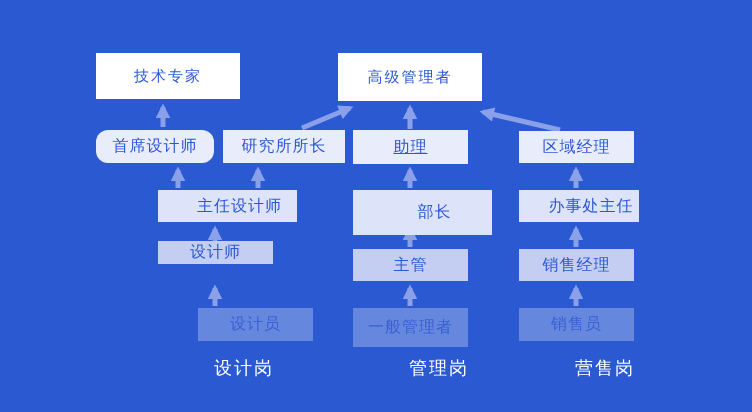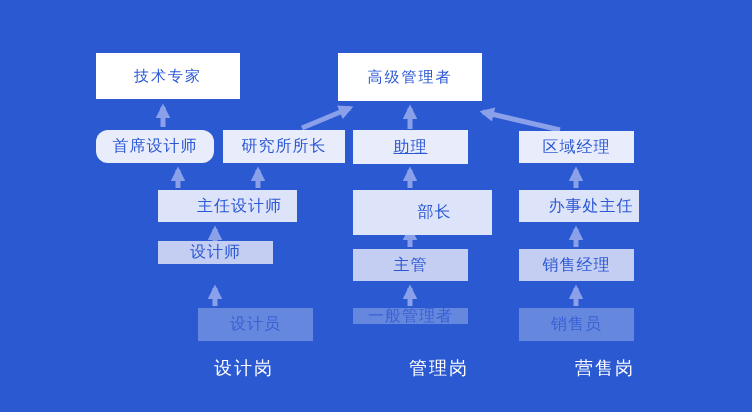--- a/index.html
+++ b/index.html
@@ -81,20 +81,20 @@
 
   <div class="node t3" style="left:158px;top:190px;width:115px;height:32px;">主任设计师</div>
   <div class="node t3" style="left:353px;top:190px;width:115px;height:45px;">部长</div>
   <div class="node t3" style="left:519px;top:190px;width:96px;height:32px;">办事处主任</div>
 
   <div class="node t4" style="left:158px;top:241px;width:115px;height:23px;">设计师</div>
   <div class="node t4" style="left:353px;top:249px;width:115px;height:32px;">主管</div>
   <div class="node t4" style="left:519px;top:249px;width:115px;height:32px;">销售经理</div>
 
   <div class="node t5" style="left:158px;top:308px;width:115px;height:33px;margin-left:40px;">设计员</div>
-  <div class="node t5" style="left:353px;top:308px;width:115px;height:16px;">一般管理者</div>
+  <div class="node t5" style="left:353px;top:308px;width:115px;height:39px;">一般管理者</div>
   <div class="node t5" style="left:519px;top:308px;width:115px;height:33px;">销售员</div>
 
   <div class="col-label" style="left:158px;top:356px;width:116px;">设计岗</div>
   <div class="col-label" style="left:353px;top:356px;width:116px;">管理岗</div>
   <div class="col-label" style="left:519px;top:356px;width:116px;">营售岗</div>
 
 </div>
 
 </body></html>

